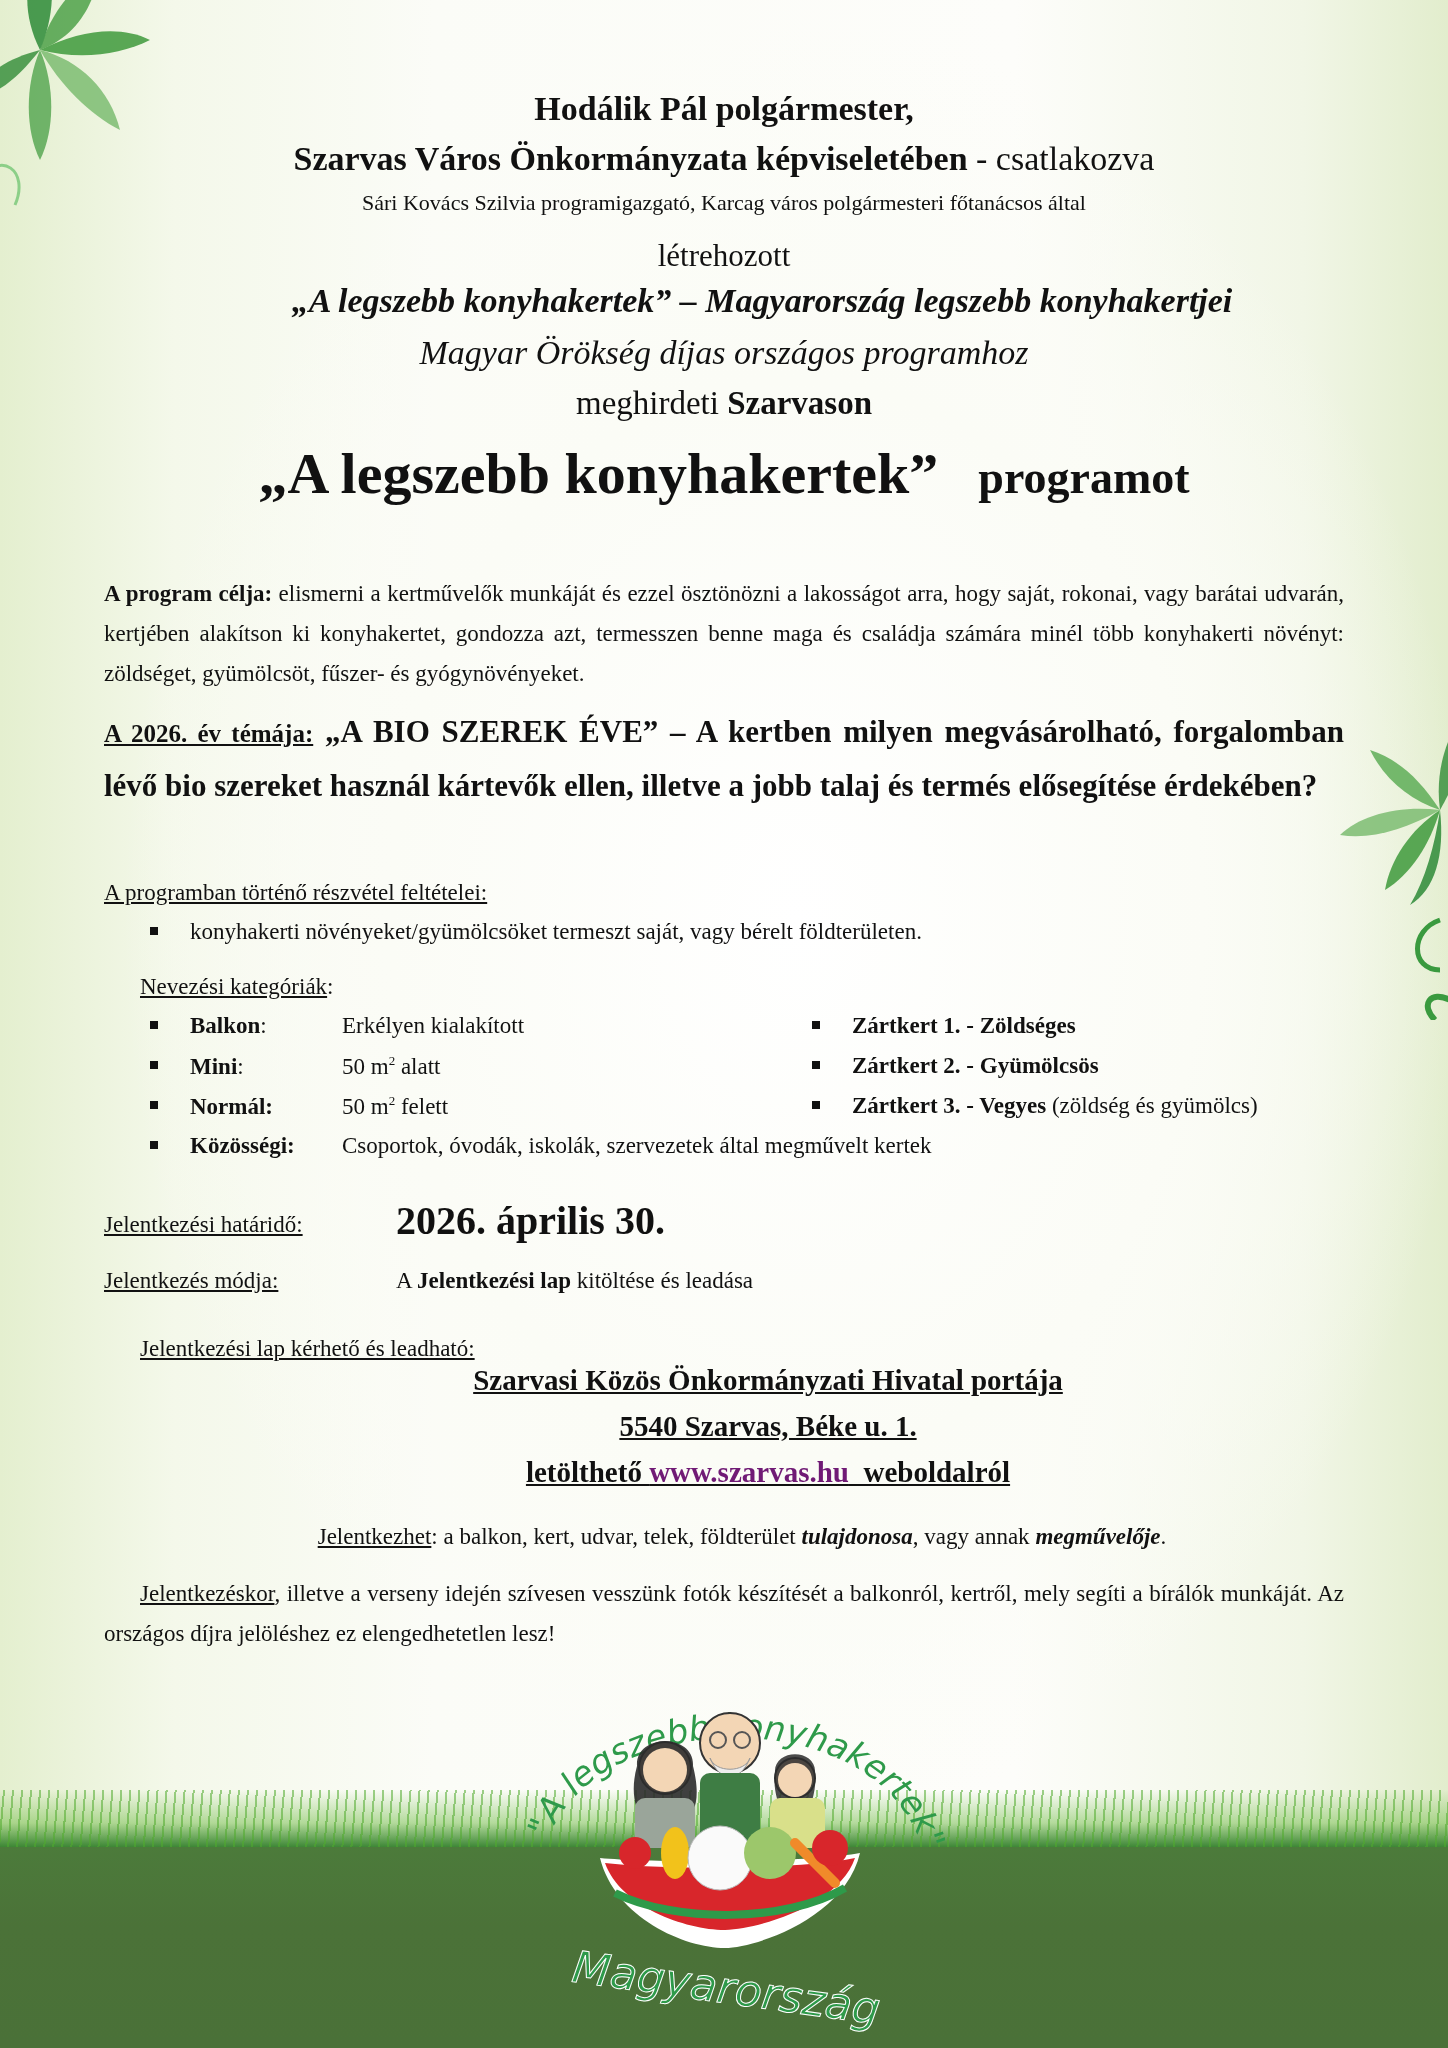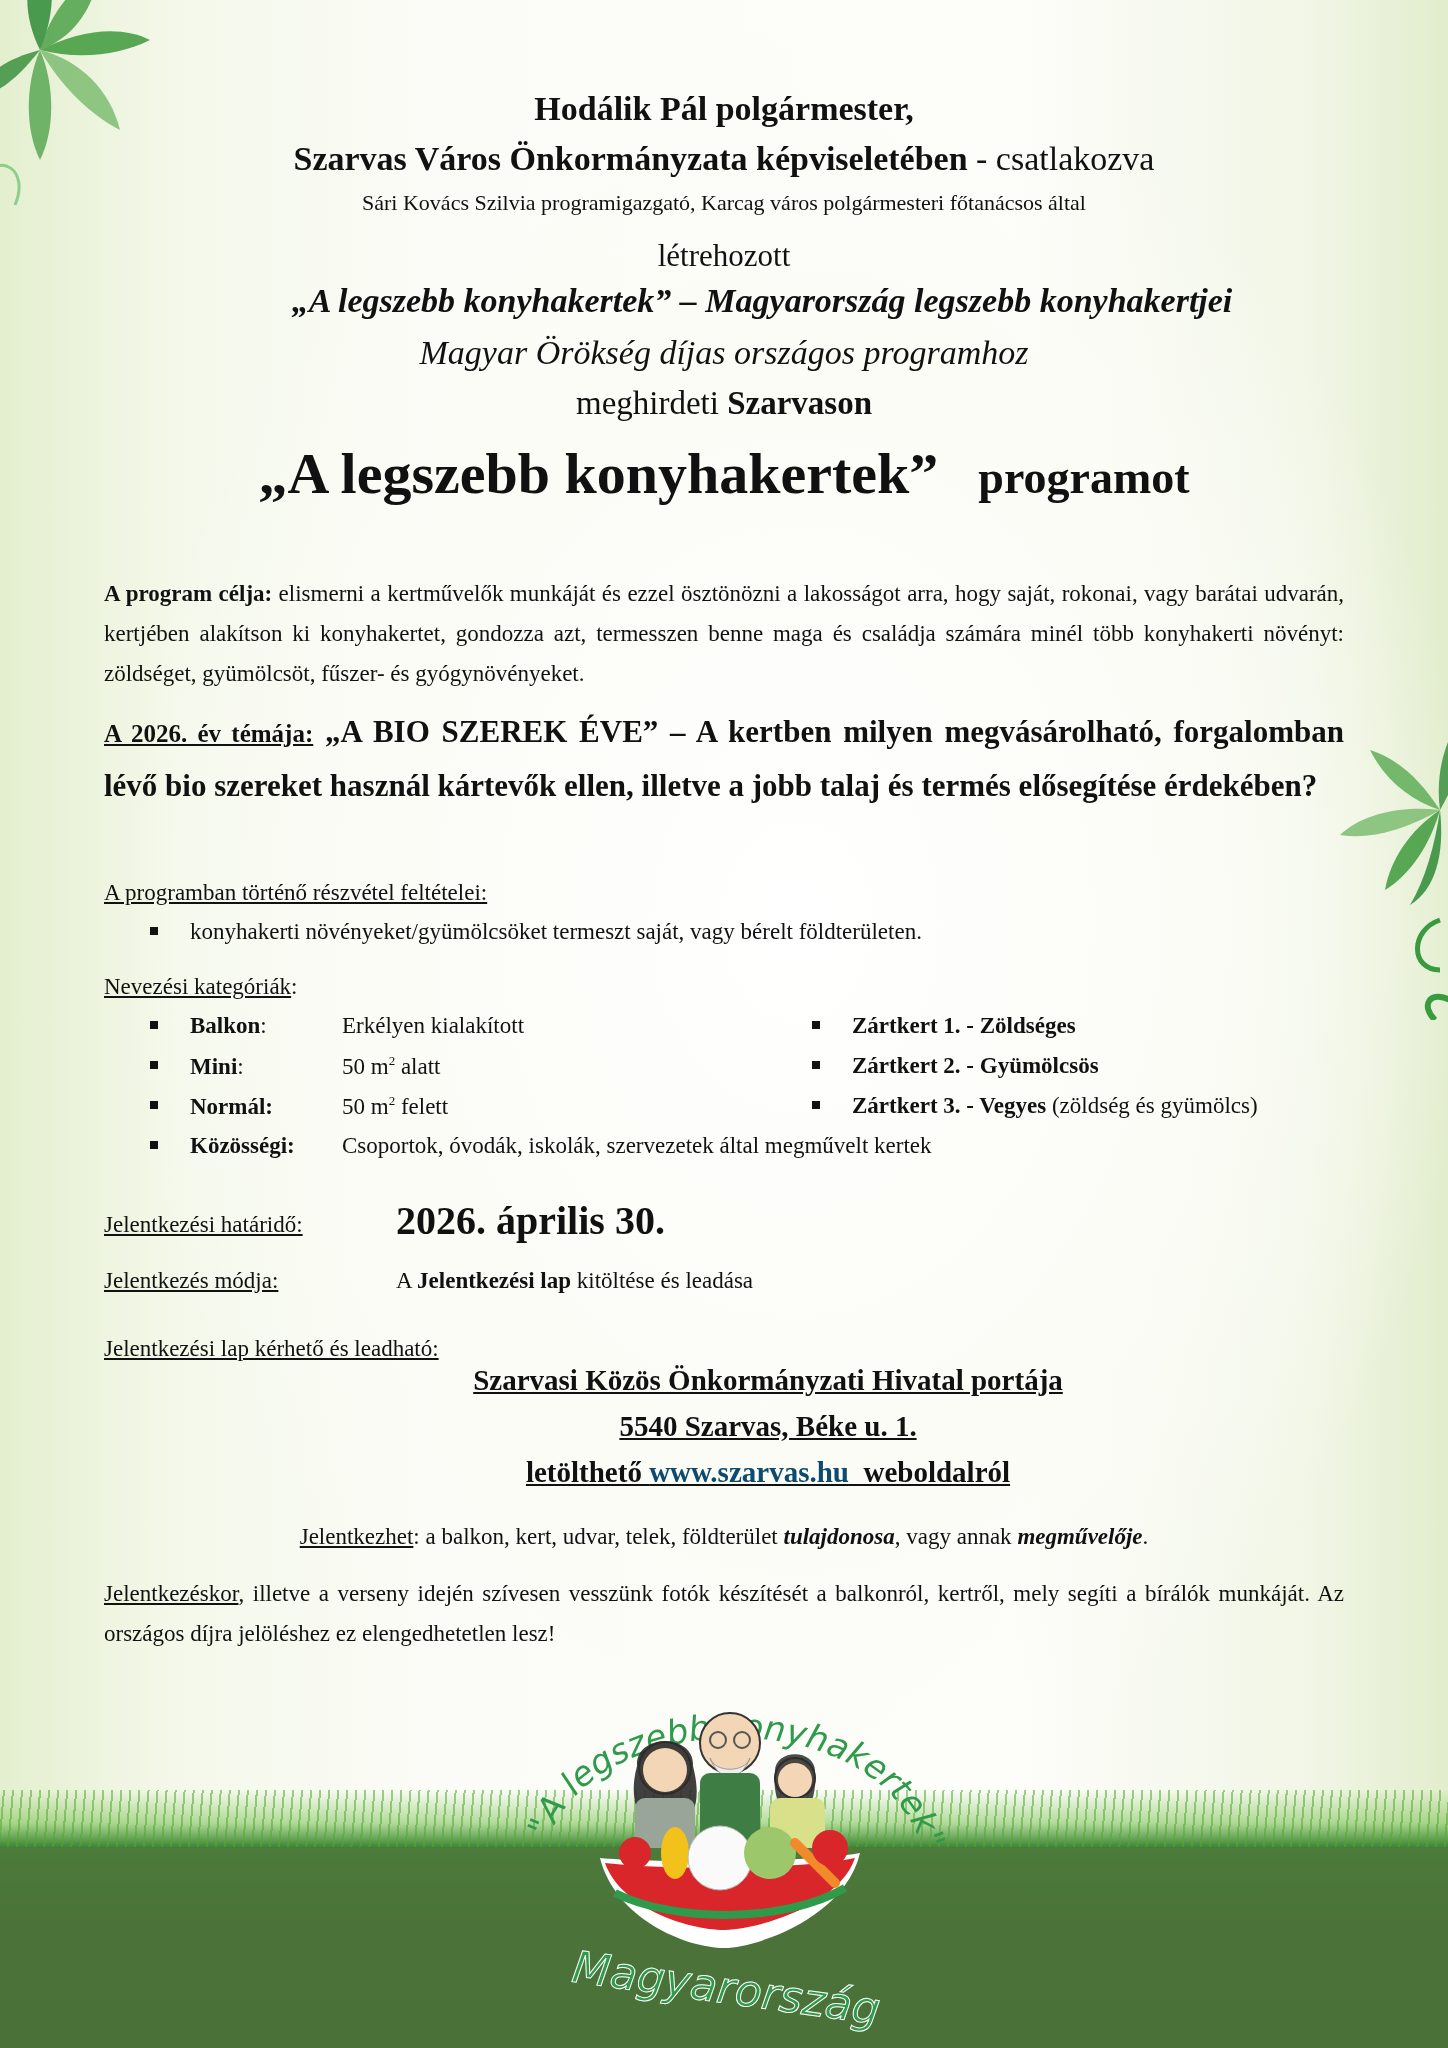--- a/index.html
+++ b/index.html
@@ -33,40 +33,40 @@
   .h-line6 { position: absolute; top: 334px; left: 0; width: 1448px; font-size: 34px; font-style: italic; }
   .h-line7 { position: absolute; top: 385px; left: 0; width: 1448px; font-size: 33px; }
   .h-line7 b { font-weight: bold; }
   .big-title { position: absolute; top: 440px; left: 0; width: 1448px; font-size: 58px; font-weight: bold; }
   .big-title .small { font-size: 46px; margin-left: 40px; }
 
   .body-text { position: absolute; left: 104px; width: 1240px; font-size: 23px; line-height: 40px; text-align: justify; }
   .goal { top: 574px; }
   .theme { top: 706px; font-size: 31px; line-height: 52px; font-weight: bold; }
   .theme .lbl { text-decoration: underline; font-size: 25px; }
-  .u { text-decoration: underline; }
+  .u { text-decoration: underline; margin-left: 36px; }
 
   .cond-title { position: absolute; top: 880px; left: 104px; font-size: 23px; text-decoration: underline; }
   .cond-item { position: absolute; top: 919px; left: 150px; font-size: 23px; }
   .bullet { display: inline-block; width: 8px; height: 8px; background: #111; margin-right: 32px; vertical-align: middle; position: relative; top: -3px; }
 
   .cat-title { position: absolute; top: 974px; left: 104px; font-size: 23px; }
   .cat-row { position: absolute; left: 150px; font-size: 23px; }
   .cat-row .name { display: inline-block; width: 152px; font-weight: bold; }
   .cat-row .name .colon { font-weight: normal; }
   .cat-row-r { position: absolute; left: 812px; font-size: 23px; }
   .cat-row-r b { font-weight: bold; }
   sup { font-size: 13px; }
 
   .lbl-row { position: absolute; left: 104px; font-size: 23px; }
   .lbl-row .lbl { text-decoration: underline; display: inline-block; width: 292px; }
   .deadline-val { font-size: 40px; font-weight: bold; position: relative; top: 2px; }
 
   .office { position: absolute; left: 0; width: 1448px; font-size: 29px; font-weight: bold; text-decoration: underline; text-align: center; padding-left: 44px; }
-  .link { color: #0c4a6e; }
+  .link { color: #701a75; }
 
   .who { position: absolute; top: 1524px; left: 0; width: 1448px; font-size: 23px; text-align: center; }
   .photo { top: 1574px; }
 
   .logo { position: absolute; left: 505px; top: 1648px; width: 440px; height: 390px; }
 </style>
 </head>
 <body>
 
 <div class="grass"></div>

